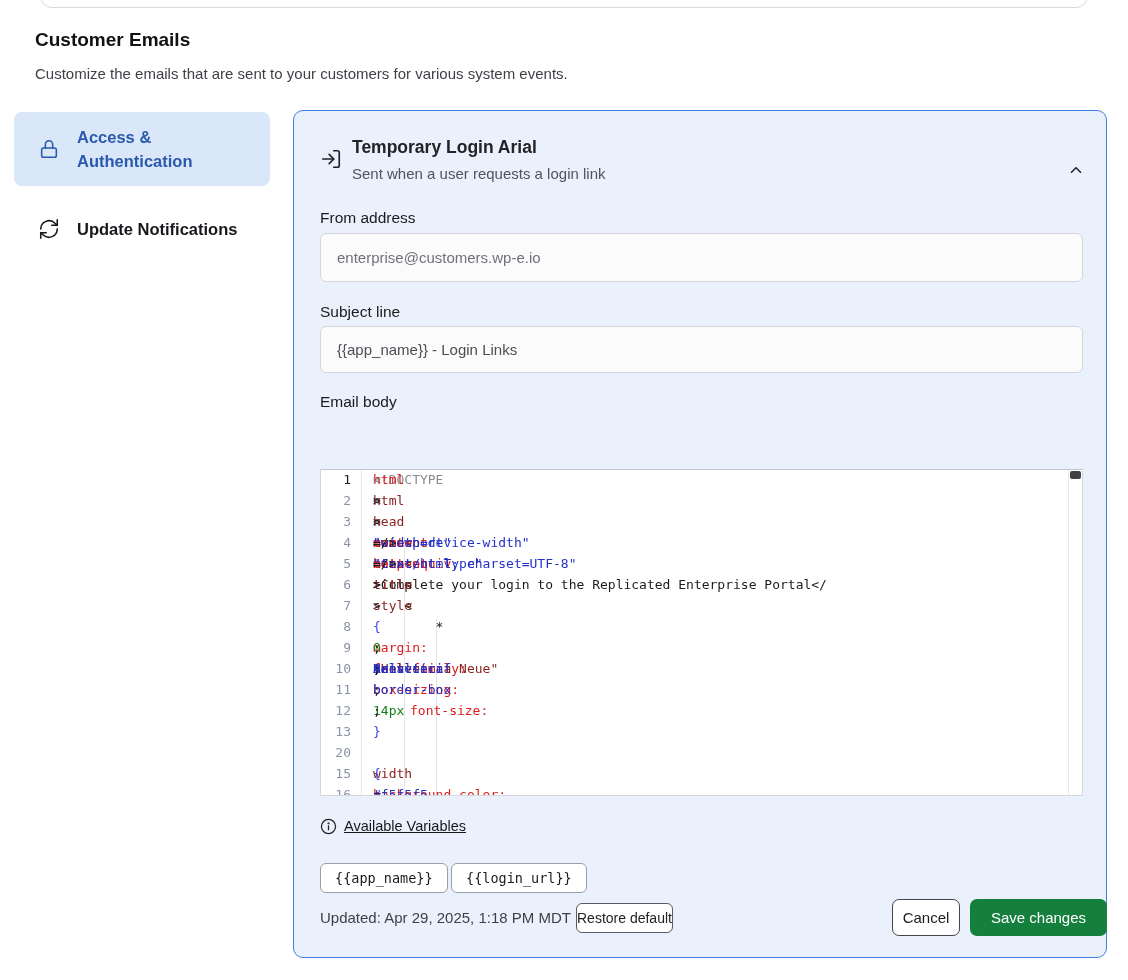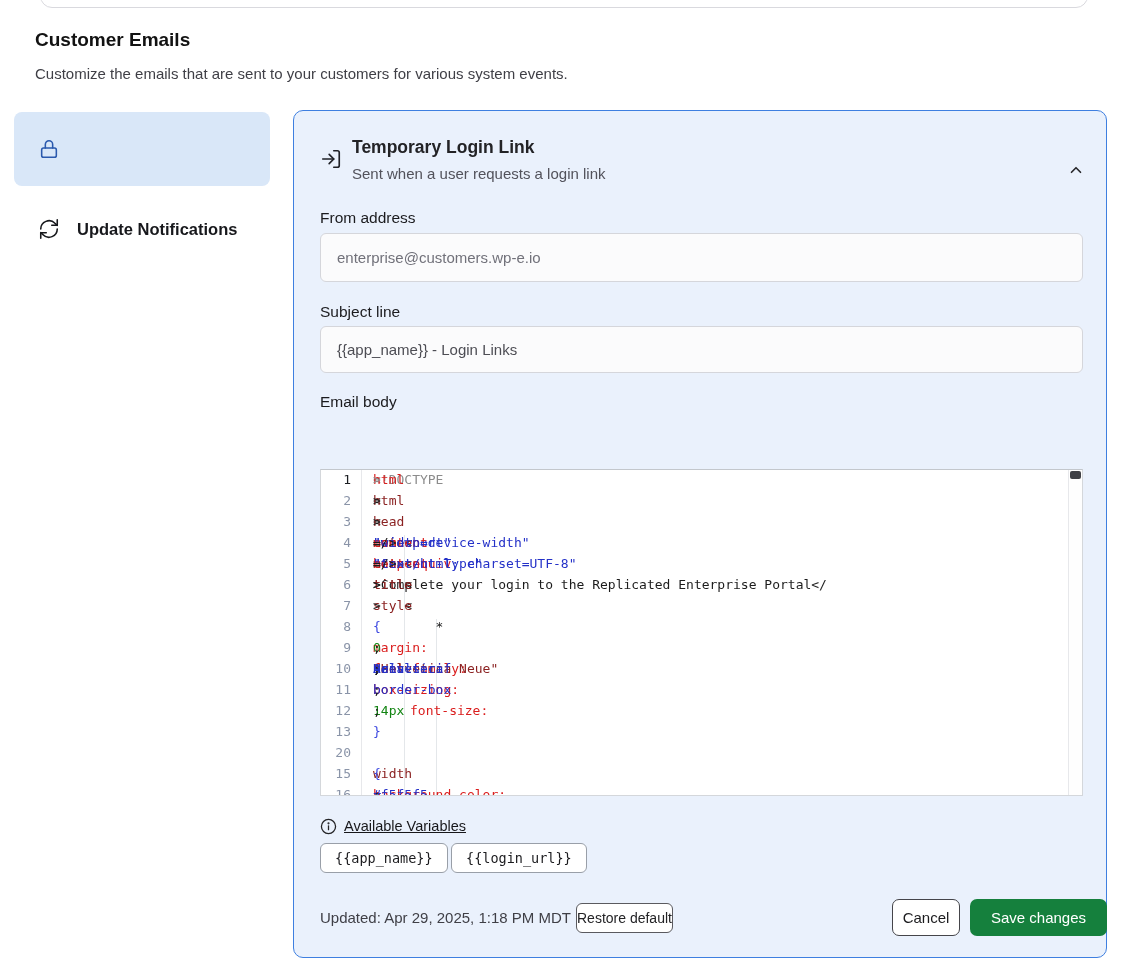--- a/index.html
+++ b/index.html
@@ -62,21 +62,21 @@
     font:13px "DejaVu Sans Mono", monospace; white-space:pre; color:#1c1c1c; }
   .guide { width:1px; background:#e4e7ea; }
   .guide.a { left:41px; top:65px; bottom:0; }
   .guide.b { left:73px; top:149px; bottom:0; }
   .vscroll { right:0; top:0; bottom:0; width:14px; border-left:1px solid #e7e8eb; background:#fefefe; }
   .vthumb { left:1px; right:1px; top:1px; height:8px; background:#3f4045; border-radius:2px; }
 
   
   .vars-icon { left:26px; top:707px; }
   .vars-label { left:50px; top:707px; font-size:14.5px; color:#17171a;text-decoration:underline; }
-  .chip { top:732px; height:30px; display:flex; align-items:center; padding:0 14px;
+  .chip { top:752px; height:30px; display:flex; align-items:center; padding:0 14px;
     background:#fff; border:1px solid #999fa8; border-radius:6px;
     font:13.5px "DejaVu Sans Mono", monospace; color:#1b1b1e; cursor:pointer; }
   .chip.c1 { left:26px; } .chip.c2 { left:157px; }
 
   
   .updated { left:26px; top:798px; font-size:15px; color:#3f3f46; }
   .btn { display:flex; align-items:center; justify-content:center; cursor:pointer;
     font-family:"Liberation Sans", sans-serif; }
   .btn.restore { left:282px; top:792px; height:30px; padding:0 0; font-size:14px;
     background:#fff; border:1px solid #5a5a5f; border-radius:6px; color:#232326; font-weight:500; }
@@ -93,20 +93,21 @@
 <div class="page-title">Customer Emails</div>
 <div class="page-sub">Customize the emails that are sent to your customers for various system events.</div>
 
 <div class="side-item active">
   <span class="side-icon">
     <svg width="22" height="22" viewBox="0 0 24 24" fill="none" stroke="#2a59ad" stroke-width="1.7" stroke-linecap="round" stroke-linejoin="round">
       <rect x="4" y="11" width="16" height="10" rx="2"></rect>
       <path d="M8 11V7a4 4 0 0 1 8 0v4"></path>
     </svg>
   </span>
+  <span class="side-label">Access &amp; Authentication</span>
 </div>
 
 <div class="side-item plain">
   <span class="side-icon">
     <svg width="22" height="22" viewBox="0 0 24 24" fill="none" stroke="#17181c" stroke-width="1.7" stroke-linecap="round" stroke-linejoin="round">
       <path d="M21 2v6h-6"></path>
       <path d="M3 12a9 9 0 0 1 15.5-6.2L21 8"></path>
       <path d="M3 22v-6h6"></path>
       <path d="M21 12a9 9 0 0 1-15.5 6.2L3 16"></path>
     </svg>
@@ -116,21 +117,21 @@
 
 <div class="panel">
 
   <span class="hdr-icon">
     <svg width="22" height="22" viewBox="0 0 24 24" fill="none" stroke="#1f2026" stroke-width="1.8" stroke-linecap="round" stroke-linejoin="round">
       <path d="M15 3h4a2 2 0 0 1 2 2v14a2 2 0 0 1-2 2h-4"></path>
       <polyline points="10 17 15 12 10 7"></polyline>
       <line x1="15" y1="12" x2="3" y2="12"></line>
     </svg>
   </span>
-  <div class="hdr-title">Temporary Login Link</div>
+  <div class="hdr-title">Temporary Login Arial</div>
   <div class="hdr-sub">Sent when a user requests a login link</div>
   <button class="collapse">
     <span>
       <svg width="18" height="18" viewBox="0 0 24 24" fill="none" stroke="#27272a" stroke-width="2.2" stroke-linecap="round" stroke-linejoin="round">
         <polyline points="6 15 12 9 18 15"></polyline>
       </svg>
     </span>
   </button>
 
   <div class="fld-label lbl-from">From address</div>

